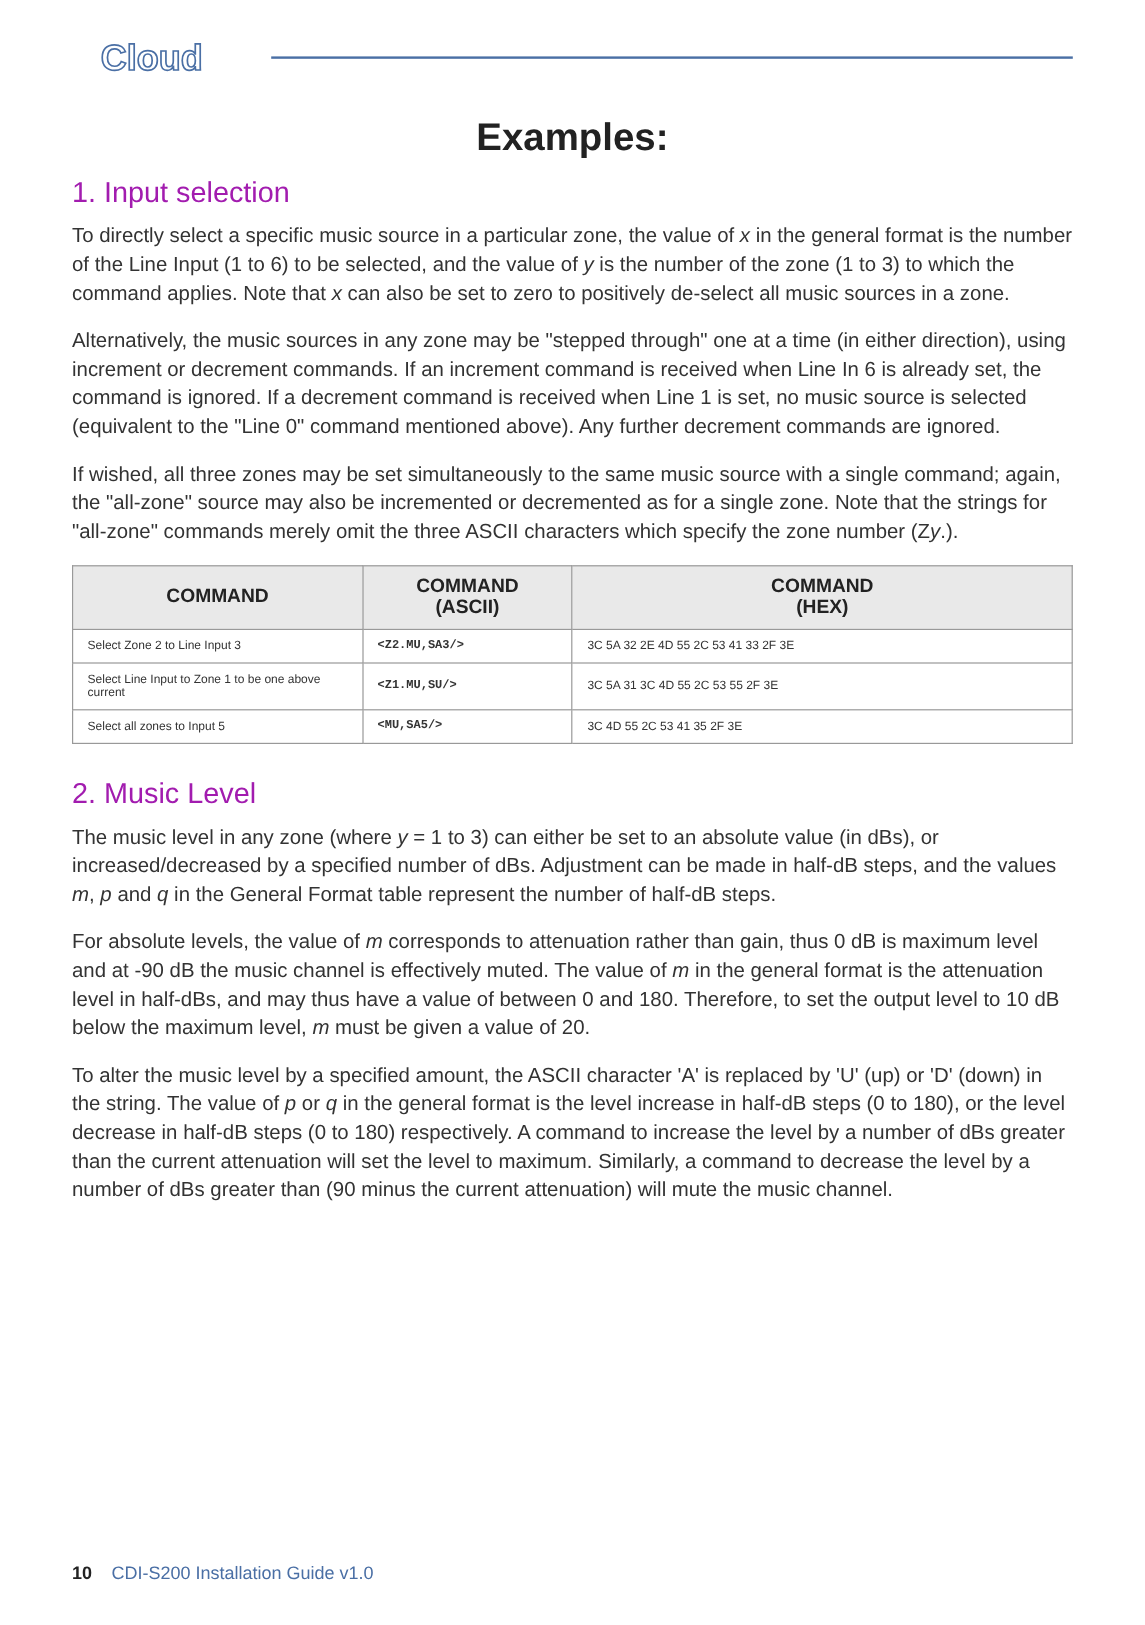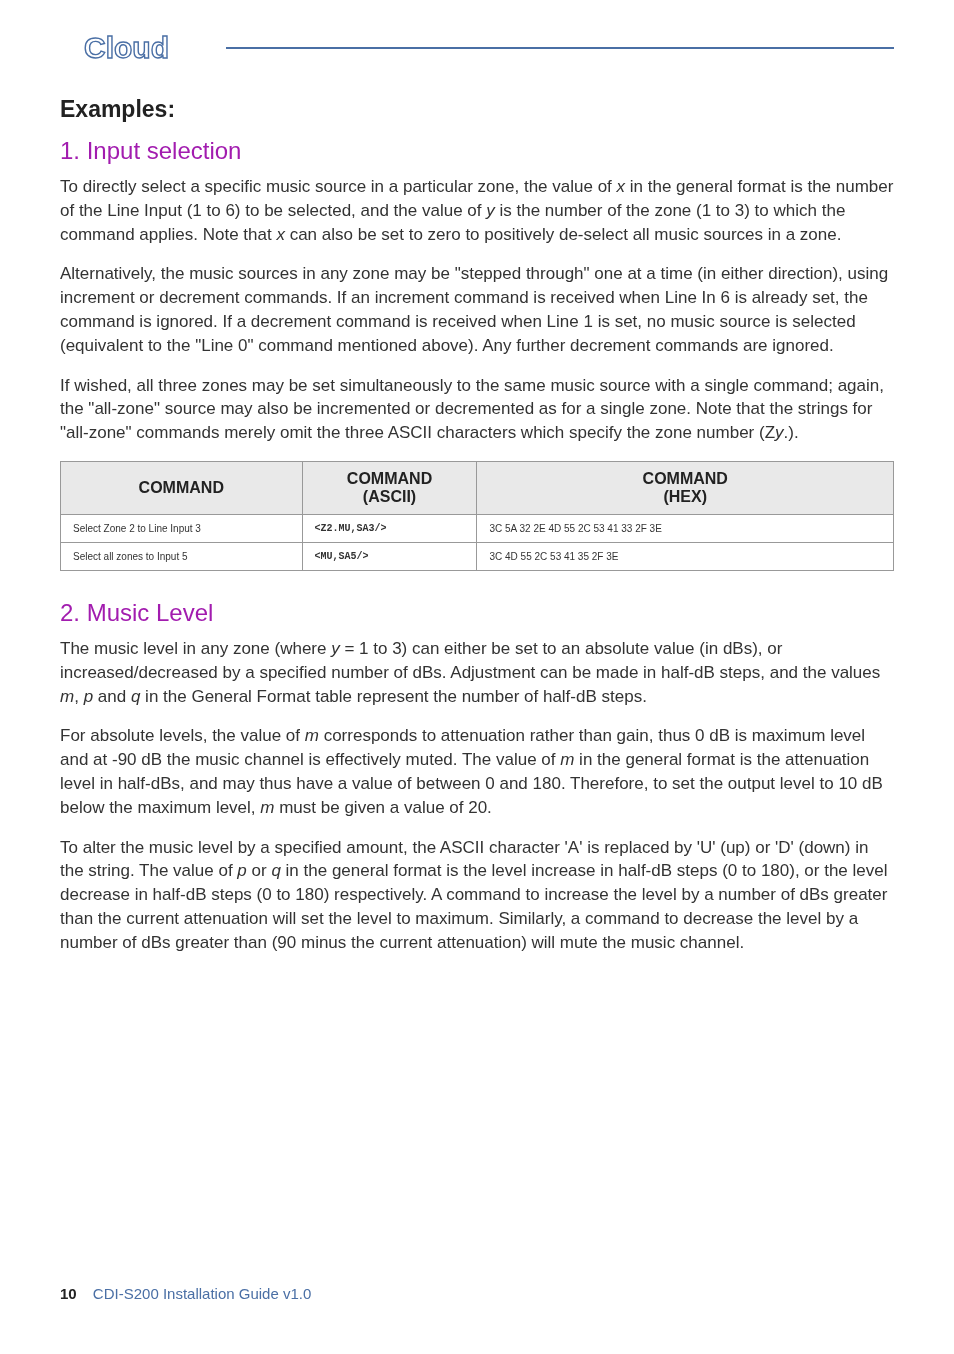--- a/index.html
+++ b/index.html
@@ -20,24 +20,25 @@
     padding-left: 84px;
   }
   .logo-row svg { flex-shrink: 0; }
   .logo-rule {
     flex: 1;
     height: 2px;
     background: #4a6fa5;
     margin-left: 12px;
   }
   h1.main-heading {
-    font-size: 23px;
+    font-size: 32px;
     font-weight: bold;
     color: #222;
     margin-bottom: 14px;
+    text-align: center;
   }
   h2.sub-heading {
     font-size: 24px;
     font-weight: normal;
     color: #a21caf;
     margin-bottom: 10px;
   }
   p.body-text {
     font-size: 17px;
     line-height: 1.4;
@@ -65,21 +66,21 @@
     font-size: 16px;
   }
   table.cmd-table th .sub { display:block; }
   .mono { font-family: "Courier New", Courier, monospace; font-weight: bold; }
   .col-example { width: 29%; }
   .col-ascii   { width: 21%; }
   .col-hex     { width: 50%; }
   .footer {
     position: absolute;
     left: 60px;
-    bottom: 52px;
+    bottom: 34px;
     font-size: 15px;
   }
   .footer .pageno { font-weight: bold; color: #222; margin-right: 12px; }
   .footer .doctitle { color: #4a6fa5; }
 </style>
 </head>
 <body>
 
 <div class="logo-row">
   <svg width="130" height="36" viewBox="0 0 130 36">
@@ -121,20 +122,25 @@
       </th>
     </tr>
   </thead>
   <tbody>
     <tr>
       <td>Select Zone 2 to Line Input 3</td>
       <td class="mono">&lt;Z2.MU,SA3/&gt;</td>
       <td>3C 5A 32 2E 4D 55 2C 53 41 33 2F 3E</td>
     </tr>
     <tr>
+      <td>Select Line Input to Zone 1 to be one above current</td>
+      <td class="mono">&lt;Z1.MU,SU/&gt;</td>
+      <td>3C 5A 31 3C 4D 55 2C 53 55 2F 3E</td>
+    </tr>
+    <tr>
       <td>Select all zones to Input 5</td>
       <td class="mono">&lt;MU,SA5/&gt;</td>
       <td>3C 4D 55 2C 53 41 35 2F 3E</td>
     </tr>
   </tbody>
 </table>
 
 <h2 class="sub-heading">2. Music Level</h2>
 
 <p class="body-text">

